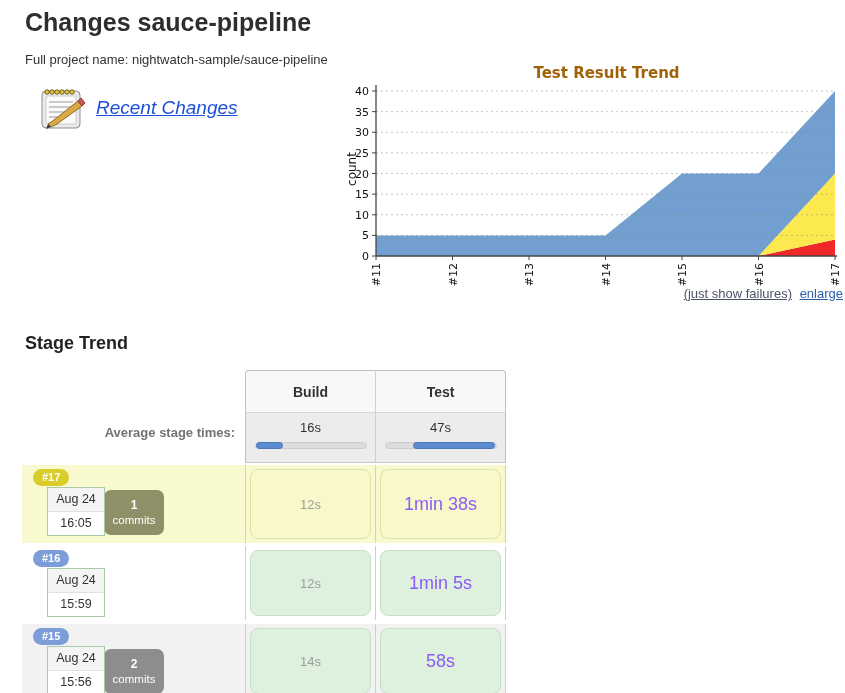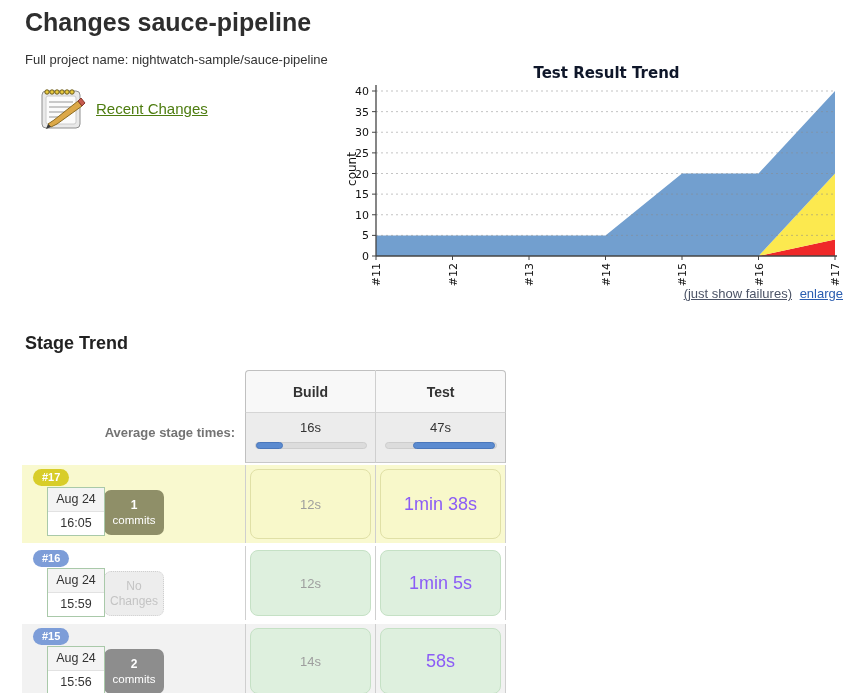--- a/index.html
+++ b/index.html
@@ -3,26 +3,26 @@
 <meta charset="utf-8">
 <style>
   * { margin:0; padding:0; box-sizing:border-box; }
   html,body { width:845px; height:693px; background:#fff; overflow:hidden;
               font-family:"Liberation Sans", sans-serif; color:#333; }
 
   
   .page-title { position:absolute; left:25px; top:8px; font-size:25px; font-weight:bold; color:#2e2e2e; }
   .subtitle   { position:absolute; left:25px; top:52px; font-size:13px; color:#333; }
   .recent-wrap{ position:absolute; left:38px; top:84px; height:48px; display:flex; align-items:center; }
-  .recent-link{ font-size:15px; color:#4d7c0f; text-decoration:underline; margin-left:10px; cursor:pointer; }
+  .recent-link{ font-size:19px; color:#1d4ed8; text-decoration:underline; margin-left:10px; cursor:pointer;font-style:italic; }
 
   
   .chart-box  { position:absolute; left:340px; top:62px; width:505px; height:246px; }
   .chart-title{ position:absolute; left:36px; top:2px; width:461px; text-align:center;
-                font-family:"DejaVu Sans", sans-serif; font-size:15px; font-weight:bold; color:#0f172a; }
+                font-family:"DejaVu Sans", sans-serif; font-size:15px; font-weight:bold; color:#a16207; }
   .chart-box svg { position:absolute; left:0; top:16px; }
   .y-axis-label { position:absolute; left:-18px; top:100px; width:60px; text-align:center;
                   transform:rotate(-90deg); font-family:"DejaVu Sans", sans-serif; font-size:12px; color:#111; }
   .chart-links{ position:absolute; right:2px; top:224px; font-size:13px; white-space:nowrap; }
   .link-failures { color:#4b5366; text-decoration:underline; cursor:pointer; }
   .link-enlarge  { color:#2a5db0; text-decoration:underline; cursor:pointer; margin-left:4px; }
 
   
   .stage-heading { position:absolute; left:25px; top:333px; font-size:18px; font-weight:bold; color:#222; }
   .stage-table { position:absolute; left:22px; top:370px; width:484px; }
@@ -220,24 +220,20 @@
     </div>
   </div>
 
   <div class="t-row run run-16">
     <div class="cell-left">
       <span class="badge badge-success">#16</span>
       <div class="datebox">
         <div class="d-top">Aug 24</div>
         <div class="d-bottom">15:59</div>
       </div>
-      <div class="changesbox changes-none">
-        <div>No</div>
-        <div>Changes</div>
-      </div>
     </div>
     <div class="cell-build">
       <div class="stage-cell-box sc-success">
         <span class="build-time">12s</span>
       </div>
     </div>
     <div class="cell-test">
       <div class="stage-cell-box sc-success">
         <span class="test-time">1min 5s</span>
       </div>

